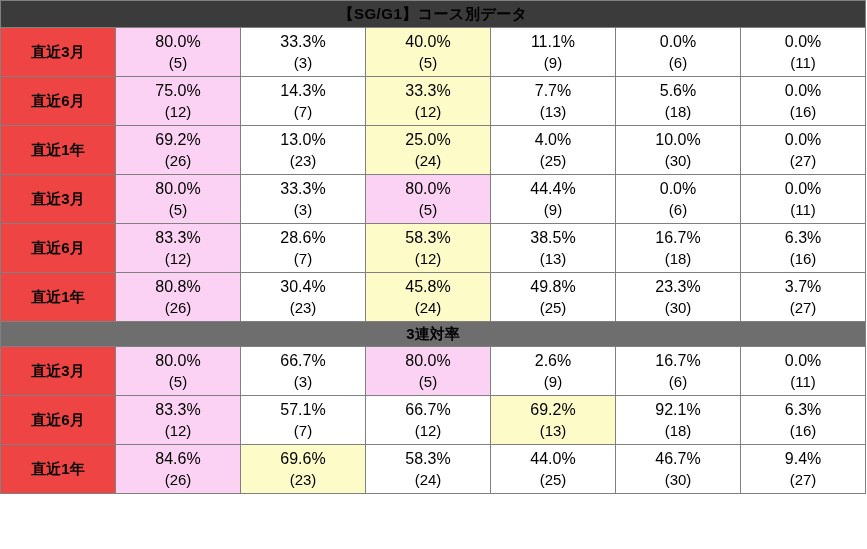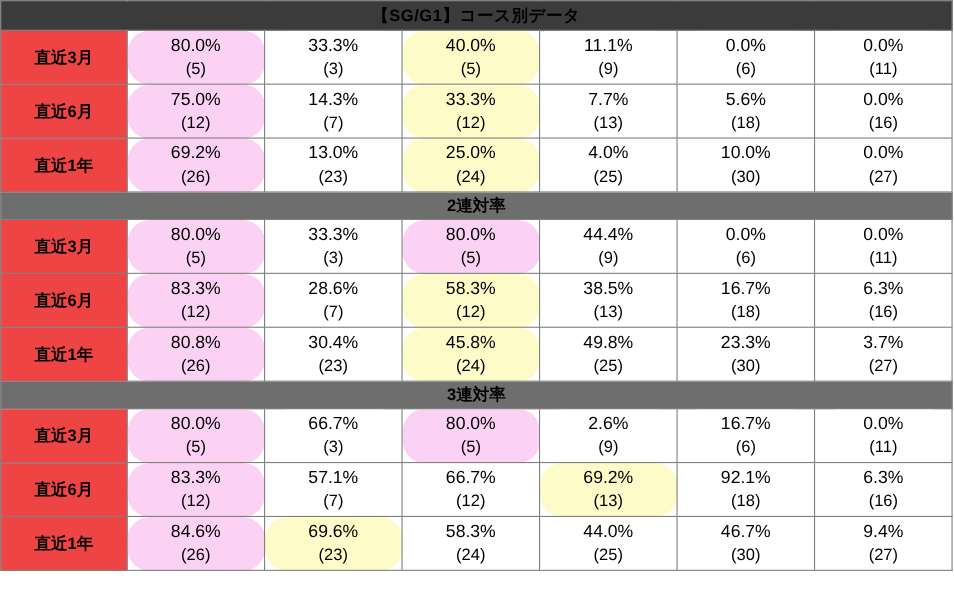--- a/index.html
+++ b/index.html
@@ -51,21 +51,20 @@
   }
   .rowlabel {
     background: #ef4444;
     font-weight: bold;
     font-size: 14px;
     width: 115px;
   }
   .cell {
     height: 48px;
     line-height: 1.35;
-    border-radius: 20px;
   }
   .cell .pct {
     display: block;
     font-size: 16px;
   }
   .cell .cnt {
     display: block;
     font-size: 15px;
   }
   .hl-pink { background: #fbd2f3; }
@@ -164,23 +163,20 @@
           </td>
           <td class="cell hl-none">
             <span class="pct">10.0%</span>
             <span class="cnt">(30)</span>
           </td>
           <td class="cell hl-none">
             <span class="pct">0.0%</span>
             <span class="cnt">(27)</span>
           </td>
         </tr>
-        <tr class="section-row">
-          <td colspan="7">2連対率</td>
-        </tr>
         <tr>
           <td class="rowlabel">直近3月</td>
           <td class="cell hl-pink">
             <span class="pct">80.0%</span>
             <span class="cnt">(5)</span>
           </td>
           <td class="cell hl-none">
             <span class="pct">33.3%</span>
             <span class="cnt">(3)</span>
           </td>

